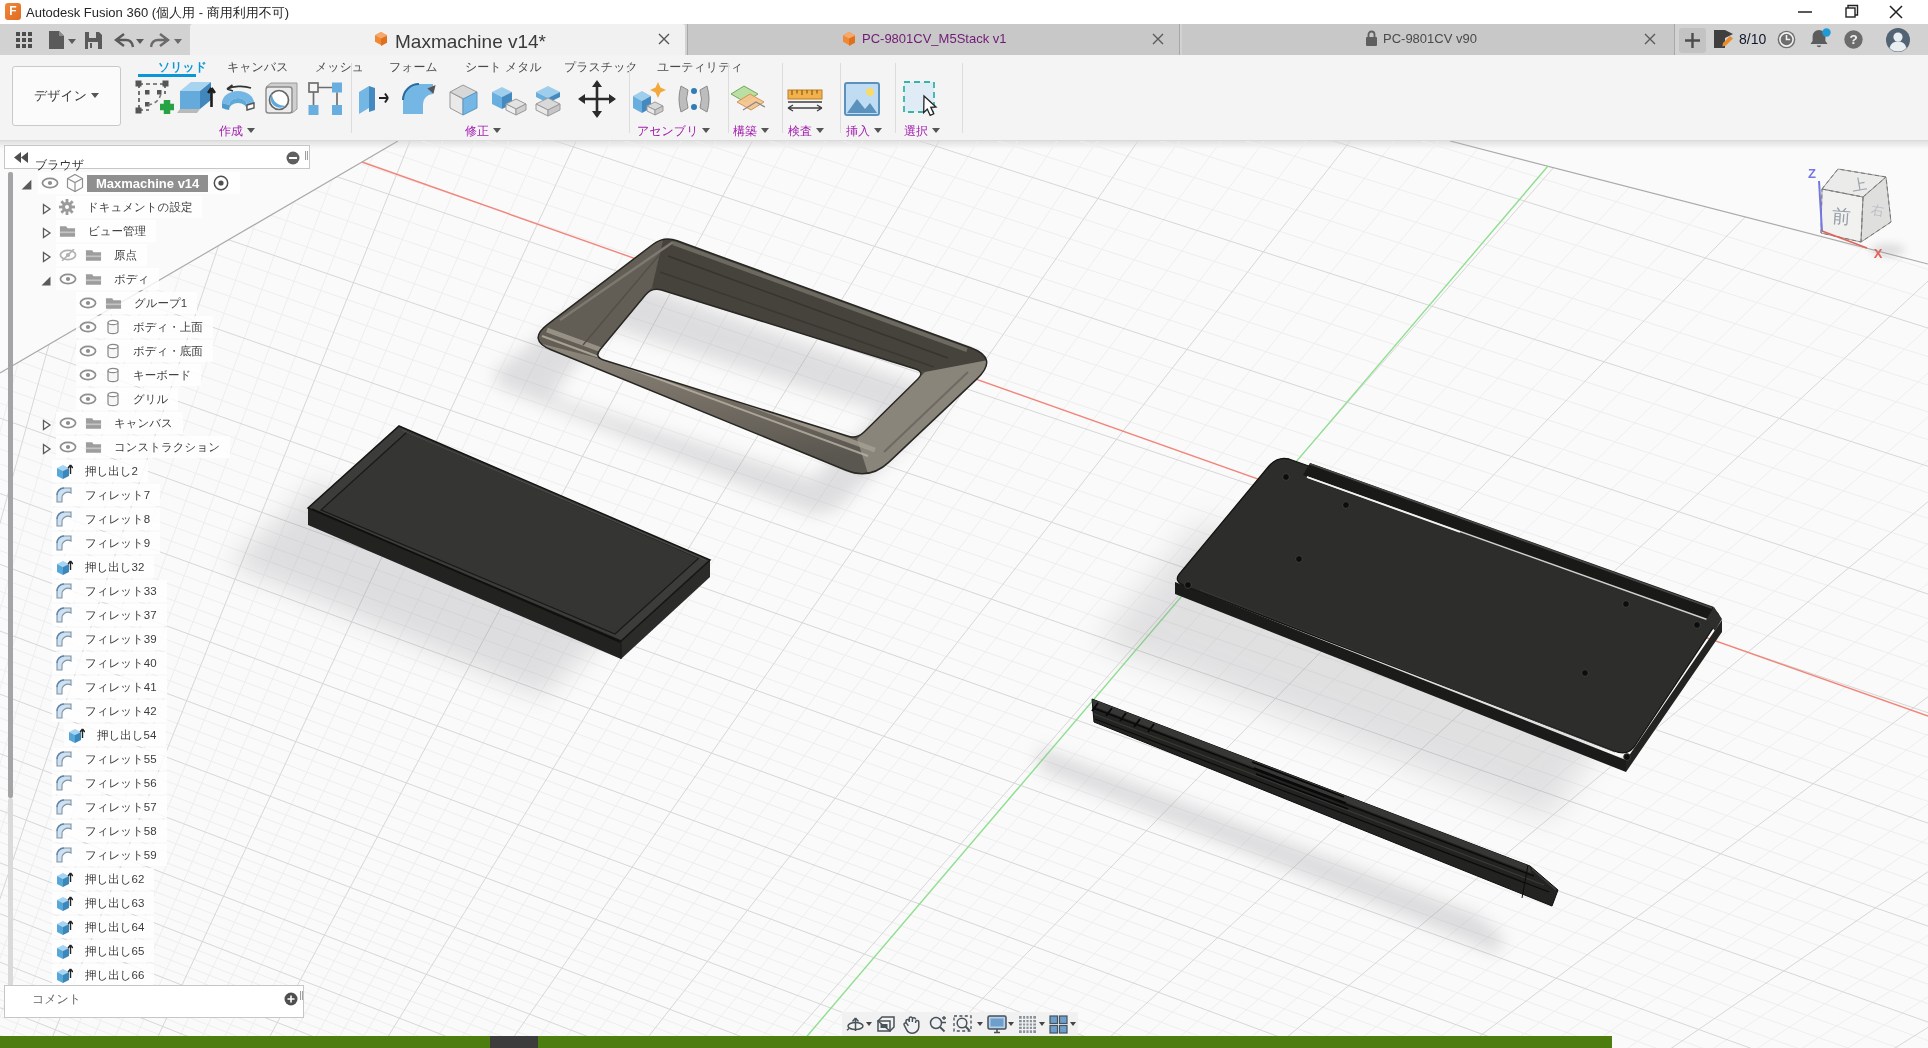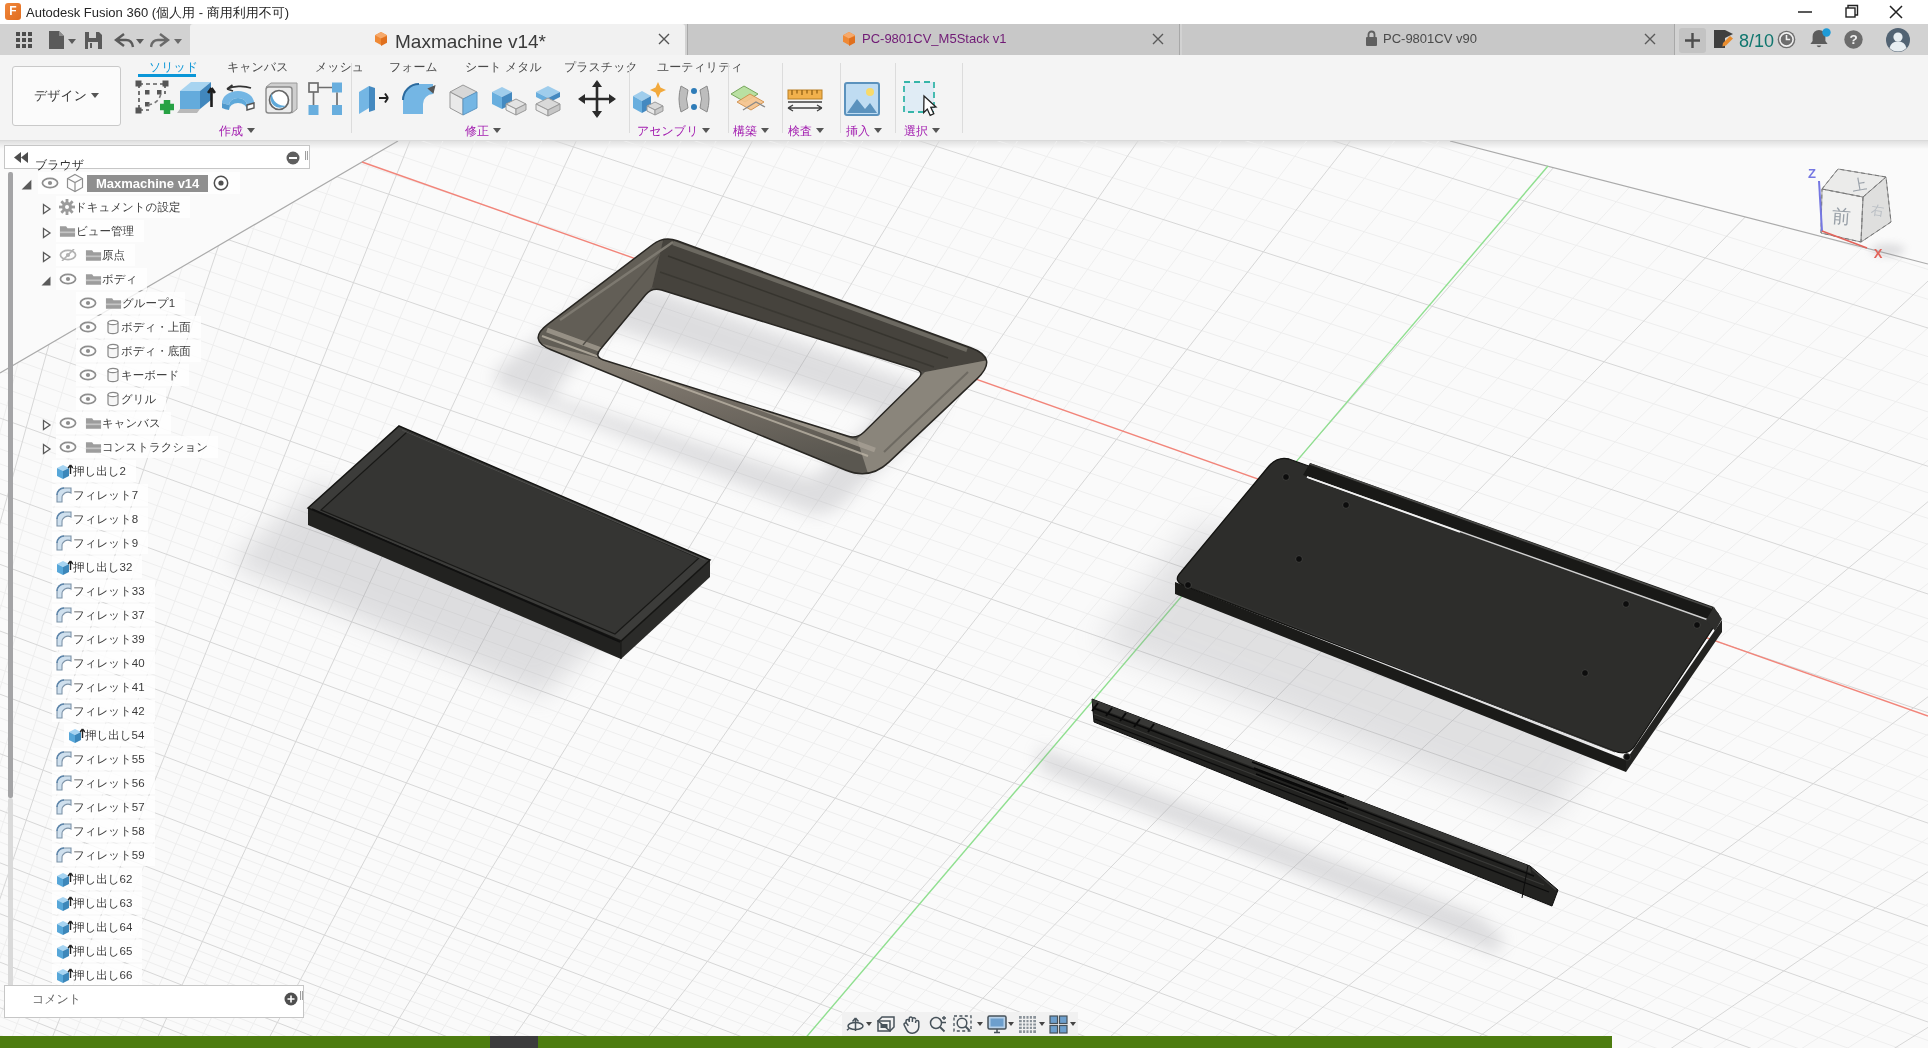--- a/index.html
+++ b/index.html
@@ -13,21 +13,21 @@
 #ribbon{position:absolute;left:0;top:55px;width:1928px;height:86px;background:#f4f4f4;border-bottom:1px solid #dadada}
 .rtab{position:absolute;top:4px;font-size:12px;color:#4a4a4a;letter-spacing:0px}
 .rsep{position:absolute;top:8px;width:1px;height:70px;background:#dcdcdc}
 .rlabel{position:absolute;top:68px;font-size:12px;color:#a21caf}
 .car{display:inline-block;width:0;height:0;border-left:4px solid transparent;border-right:4px solid transparent;border-top:5px solid #555;vertical-align:2px;margin-left:4px}
 #dsgn{position:absolute;left:12px;top:11px;width:109px;height:60px;background:#fbfbfb;border:1px solid #c9c9c9;border-radius:3px;text-align:center;line-height:58px;font-size:13px;color:#3a3a3a}
 #browserhead{position:absolute;left:4px;top:145px;width:306px;height:24px;background:#fff;border:1px solid #c6c6c6;font-size:12px;color:#333}
 .brow{position:absolute;height:22px;white-space:nowrap;font-size:11.5px;color:#3c3c3c}
 .bbg{display:inline-flex;align-items:center;height:22px;background:rgba(255,255,255,0.80);padding:0 10px 0 3px}
 .brow svg{flex:0 0 auto}
-.lbl{margin-left:0}
+.lbl{margin-left:12px}
 #comment{position:absolute;left:4px;top:985px;width:300px;height:33px;background:#fff;border:1px solid #c6c6c6;font-size:12px;color:#666}
 #navbar{position:absolute;left:842px;top:1012px;width:236px;height:24px;background:#f1f1f1}
 #blackbar{position:absolute;left:0;top:1036px;width:1612px;height:12px;background:#4d7c0f;overflow:hidden}
 .ncar{display:inline-block;width:0;height:0;border-left:3.5px solid transparent;border-right:3.5px solid transparent;border-top:4.5px solid #444}
 </style></head><body>
 <div id="titlebar">
  <div id="logo">F</div>
     <div class="t">Autodesk Fusion 360 (個人用 - 商用利用不可)</div>
  <svg class="abs" style="left:1788px;top:0" width="34" height="24">
       <path d="M10,12h14" stroke="#222" stroke-width="1.5"></path>
@@ -104,21 +104,21 @@
     </svg>
  <div class="abs" style="left:1679px;top:4px;width:27px;height:25px;background:#c3c3c3;border-radius:3px"></div>
  <svg class="abs" style="left:1684px;top:8px" width="17" height="17">
       <path d="M8.5,1v15M1,8.5h15" stroke="#4d4d4d" stroke-width="2.4"></path>
     </svg>
  <svg class="abs" style="left:1712px;top:5px" width="22" height="21">
       <path d="M2,1h11v18h-11z" fill="#3f3f3f"></path>
       <path d="M13,1 l8,4 -8,4z" fill="#3f3f3f"></path>
       <path d="M11,14l7,-7l3,2.5l-7,7l-3.6,1z" fill="#e88b2d"></path>
     </svg>
- <div class="abs" style="left:1739px;top:7px;font-size:18px;color:#0f766e">8/10</div>
+ <div class="abs" style="left:1739px;top:7px;font-size:14px;color:#0f172a">8/10</div>
  <svg class="abs" style="left:1776px;top:5px" width="21" height="21">
       <circle cx="10.5" cy="10.5" r="8.8" fill="#6e6e6e"></circle>
       <circle cx="10.5" cy="10.5" r="6.6" fill="none" stroke="#f1f1f1" stroke-width="1.6"></circle>
       <path d="M10.5,6v4.5h3.6" stroke="#f1f1f1" stroke-width="1.6" fill="none"></path>
     </svg>
  <svg class="abs" style="left:1808px;top:4px" width="24" height="23">
       <path d="M11,2a6.4,6.4 0 0 1 6.4,6.4v4.6l2.2,3h-17.2l2.2,-3v-4.6a6.4,6.4 0 0 1 6.4,-6.4z" fill="#5c5c5c"></path>
       <path d="M8.7,17.6a2.4,2.4 0 0 0 4.6,0z" fill="#5c5c5c"></path>
       <circle cx="18.5" cy="4.5" r="4.2" fill="#1f9bd7"></circle>
     </svg>
@@ -127,21 +127,21 @@
       <text x="10.5" y="15.2" text-anchor="middle" font-size="13.5" font-weight="bold" fill="#f2f2f2" font-family="Liberation Sans">?</text>
     </svg>
  <svg class="abs" style="left:1885px;top:3px" width="26" height="26">
       <circle cx="13" cy="13" r="12" fill="#526373"></circle>
       <circle cx="13" cy="10" r="4.6" fill="#e8eef2"></circle>
       <path d="M4.5,21a8.7,8.7 0 0 1 17,0a12,12 0 0 1 -17,0z" fill="#e8eef2"></path>
     </svg>
 </div>
 <div id="ribbon">
  <div id="dsgn">デザイン<span class="car"></span></div>
- <div class="rtab" style="left:149px;color:#0a96d7;font-weight:normal">ソリッド</div>
+ <div class="rtab" style="left:158px;color:#0a96d7;font-weight:bold">ソリッド</div>
  <div class="abs" style="left:138px;top:19px;width:58px;height:3px;background:#0a96d7"></div>
  <div class="rtab" style="left:227px">キャンバス</div>
  <div class="rtab" style="left:315px">メッシュ</div>
  <div class="rtab" style="left:389px">フォーム</div>
  <div class="rtab" style="left:465px">シート メタル</div>
  <div class="rtab" style="left:564px">プラスチック</div>
  <div class="rtab" style="left:657px">ユーティリティ</div>
  <div class="rsep" style="left:351px"></div>
     <div class="rsep" style="left:629px"></div>
     <div class="rsep" style="left:728px"></div>

